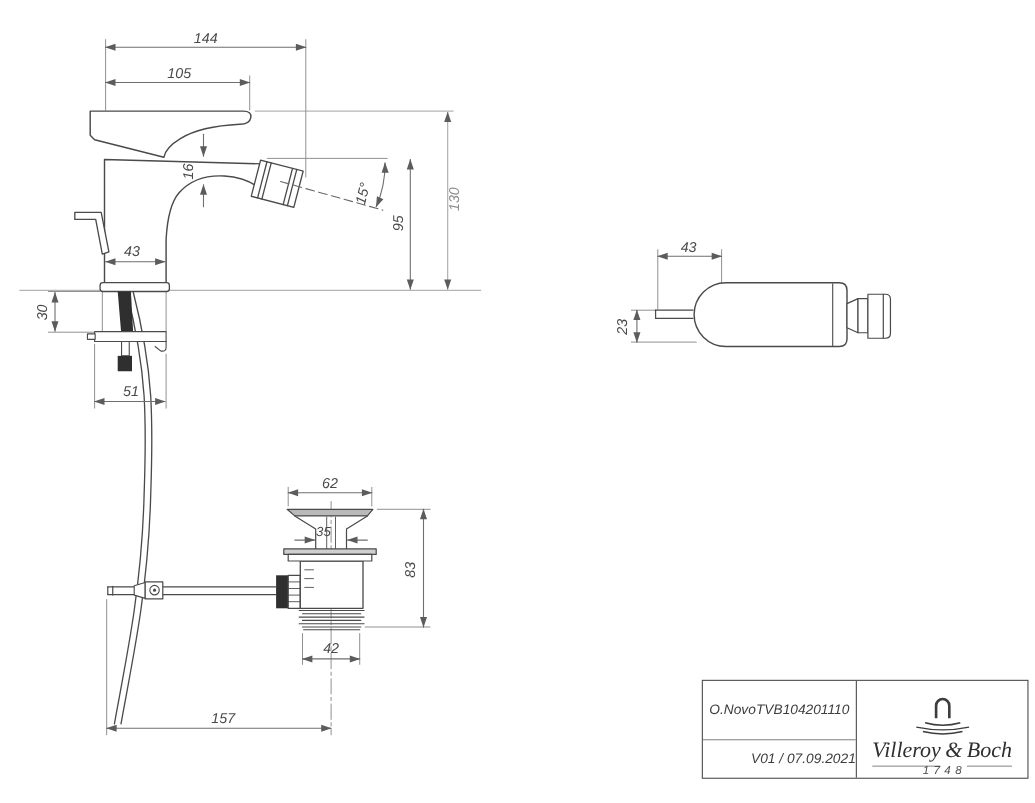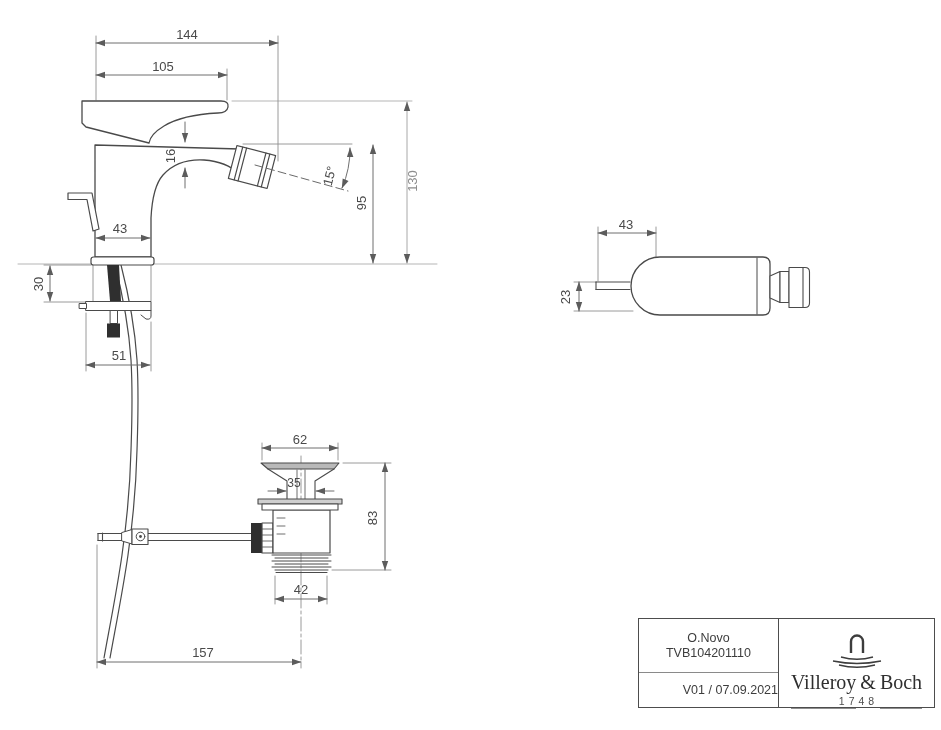--- a/index.html
+++ b/index.html
@@ -2,20 +2,21 @@
 <html><head>
 <meta charset="utf-8">
 <style>
   html,body{margin:0;padding:0;background:#ffffff;}
   .canvas{
     position:relative;
     width:941px;height:730px;
     background:#ffffff;
     overflow:hidden;
     font-family:"Liberation Sans", sans-serif;
+    font-style:italic;
   }
   svg text{
     font-family:"Liberation Sans", sans-serif;
     font-size:13px;
     fill:#4a4a4a;
   }
   svg text.small{font-size:12px;}
   svg text.light{fill:#8e8e8e;}
 
   
@@ -32,21 +33,21 @@
   .tb-left{
     width:140px;
     box-sizing:border-box;
     border-right:1.4px solid #4d4d4d;
     display:flex;flex-direction:column;
   }
   .tb-cell-top{
     height:54px;
     box-sizing:border-box;
     border-bottom:1px solid #8a8a8a;
-    display:flex;flex-direction:column;
+    display:flex;flex-direction:row;
     align-items:center;justify-content:center;
     font-size:12.5px;line-height:15px;
   }
   .tb-cell-bottom{
     flex:1;
     display:flex;align-items:center;justify-content:flex-end;
     font-size:12.5px;
   }
   .tb-right{
     flex:1;
@@ -57,21 +58,21 @@
   .brand-line{
     font-family:"Liberation Serif", serif;
     font-size:20px;
     color:#2f2f2f;
     line-height:20px;
     margin-top:1px;
     white-space:nowrap;
   }
   .brand-underlined{
     border-bottom:1.4px solid #8f8f8f;
-    padding-bottom:15px;
+    padding-bottom:3px;
     margin-top:24px;
   }
   .brand-amp{margin:0 4px;}
   .brand-year{
     font-size:10.5px;
     letter-spacing:4px;
     color:#4d4d4d;
     margin-top:3px;
     padding-left:4px; 
   }

